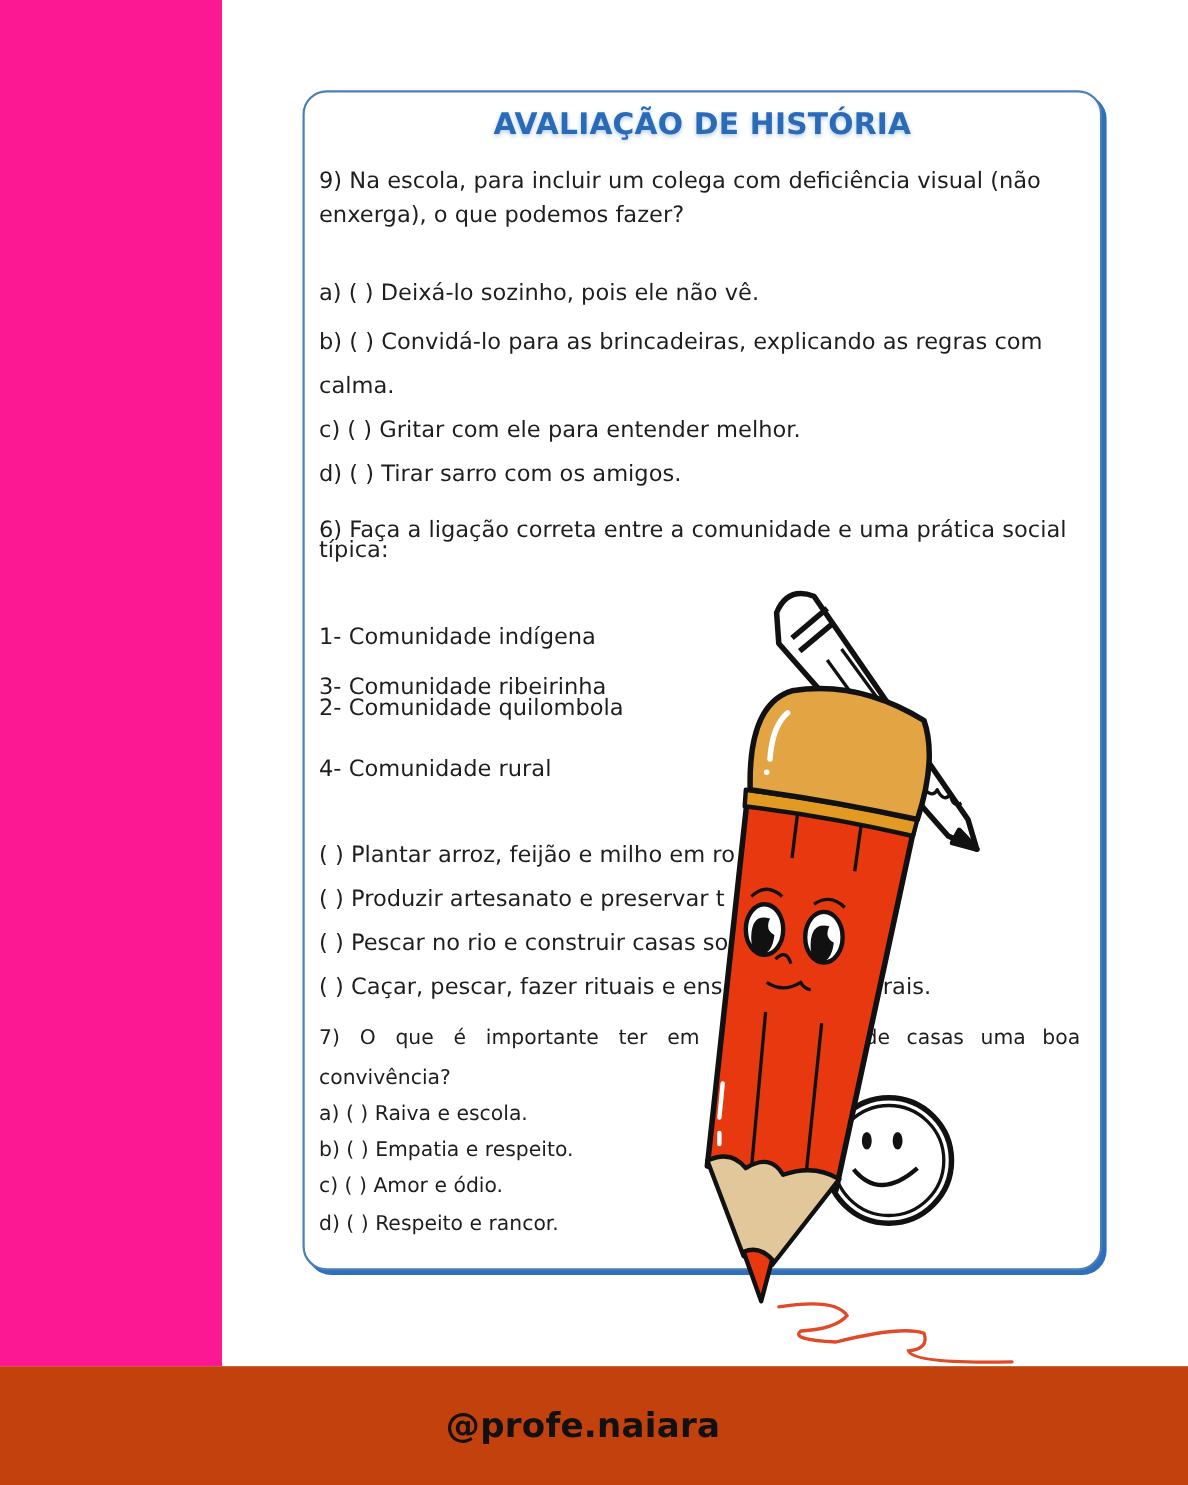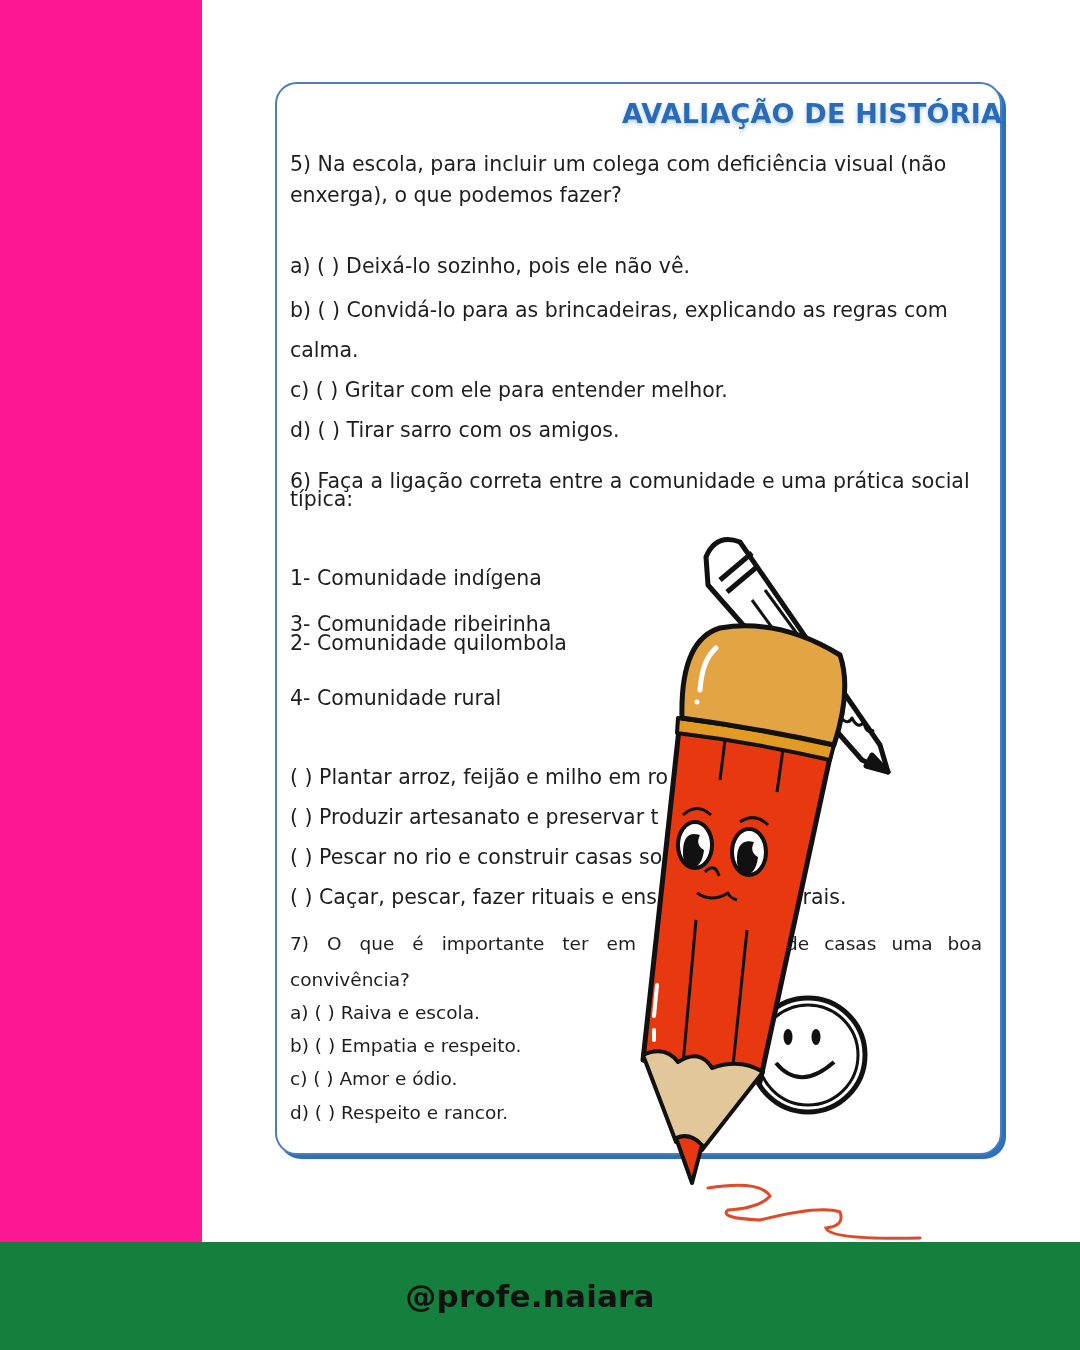--- a/index.html
+++ b/index.html
@@ -8,40 +8,40 @@
       background: #ffffff;
       font-family: "DejaVu Sans", "Liberation Sans", sans-serif;
       color: #1e1e1e;
     }
     .pink-left {
       position: absolute; left: 0; top: 0; width: 202px; height: 1242px;
       background: #fc1793;
     }
     .pink-bottom {
       position: absolute; left: 0; top: 1242px; width: 1080px; height: 108px;
-      background: #15803d;
+      background: #c2410c;
       display: flex; align-items: center; justify-content: center;
     }
     .handle {
       font-family: "DejaVu Sans", sans-serif; font-weight: 700;
       font-size: 31px; color: #111; letter-spacing: 0.2px;
       margin-left: -20px; margin-top: 0px;
     }
     .page {
       position: absolute; left: 202px; top: 0; width: 878px; height: 1242px;
       background: #ffffff;
     }
     .card {
       position: absolute; left: 275px; top: 82px; width: 727px; height: 1073px;
       border: 2px solid #4a7fb8; border-radius: 22px; box-sizing: border-box;
       box-shadow: 4px 4px 0 0 #2f6fbd;
       background: #fff;
     }
     .title {
-      position: absolute; left: 275px; top: 98px; width: 727px; text-align: right;
+      position: absolute; left: 275px; top: 98px; width: 727px; text-align: center;
       font-family: "DejaVu Sans", sans-serif; font-weight: 700; font-size: 27px;
       color: #2a6bb8; letter-spacing: 0.2px;
       text-shadow: 0 2px 4px rgba(42,107,184,0.35);
     }
     .txt {
       position: absolute; left: 290px; font-size: 20.5px; line-height: 31px;
       white-space: nowrap; color: #1e1e1e;
     }
     .txt.small { font-size: 18.5px; }
     .justify {
@@ -52,21 +52,21 @@
   </style>
 </head>
 <body>
 
 <div class="pink-left"></div>
 <div class="page"></div>
 <div class="card"></div>
 
 <div class="title">AVALIAÇÃO DE HISTÓRIA</div>
 
-<div class="txt" style="top:149px">5) Na escola, para incluir um colega com deficiência visual (não</div>
+<div class="txt" style="top:149px">9) Na escola, para incluir um colega com deficiência visual (não</div>
 <div class="txt" style="top:180px">enxerga), o que podemos fazer?</div>
 <div class="txt" style="top:251px">a) (    ) Deixá-lo sozinho, pois ele não vê.</div>
 <div class="txt" style="top:295px">b) (    ) Convidá-lo para as brincadeiras, explicando as regras com</div>
 <div class="txt" style="top:335px">calma.</div>
 <div class="txt" style="top:375px">c) (    ) Gritar com ele para entender melhor.</div>
 <div class="txt" style="top:415px">d) (    ) Tirar sarro com os amigos.</div>
 
 <div class="txt" style="top:466px">6) Faça a ligação correta entre a comunidade e uma prática social</div>
 <div class="txt" style="top:484px">típica:</div>
 <div class="txt" style="top:563px">1- Comunidade indígena</div>

